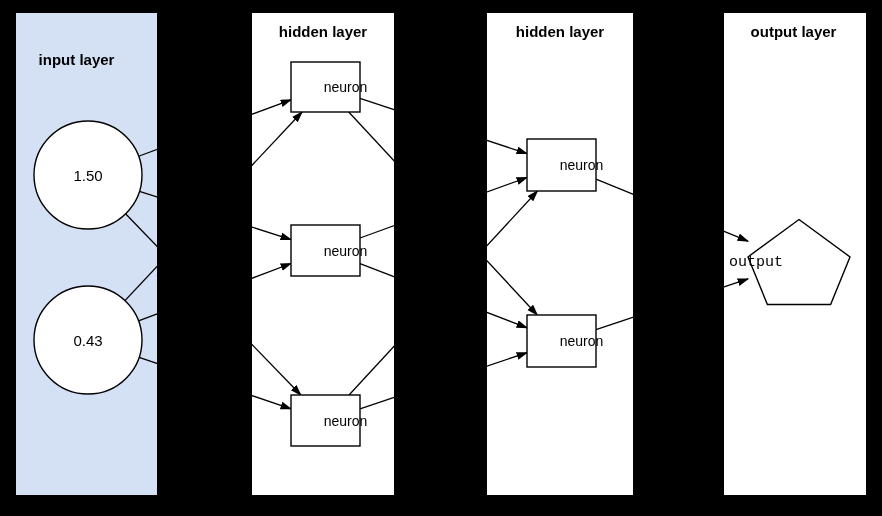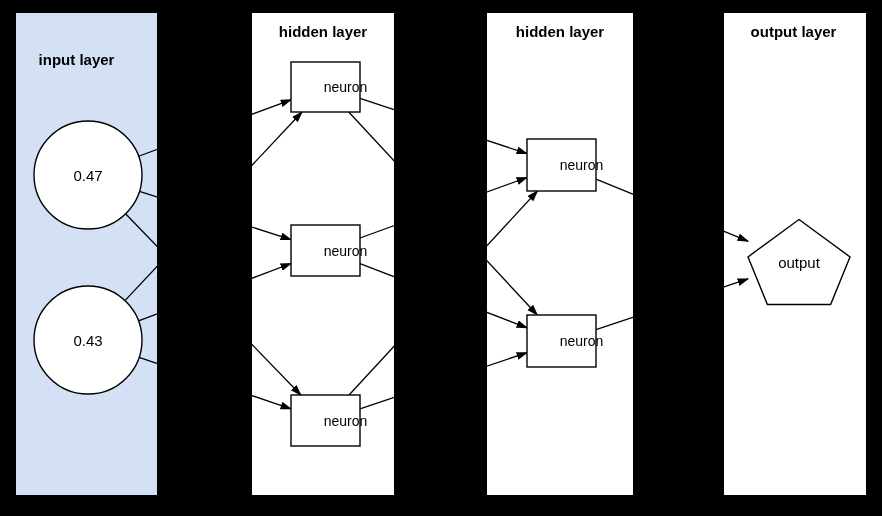--- a/index.html
+++ b/index.html
@@ -81,25 +81,25 @@
         <rect x="291" y="62" width="69" height="50" fill="#ffffff" stroke="#000000" stroke-width="1.4"></rect>
         <rect x="291" y="225" width="69" height="51" fill="#ffffff" stroke="#000000" stroke-width="1.4"></rect>
         <rect x="291" y="395" width="69" height="51" fill="#ffffff" stroke="#000000" stroke-width="1.4"></rect>
         <rect x="527" y="139" width="69" height="52" fill="#ffffff" stroke="#000000" stroke-width="1.4"></rect>
         <rect x="527" y="315" width="69" height="52" fill="#ffffff" stroke="#000000" stroke-width="1.4"></rect>
         <polygon points="799.00,219.50 850.00,256.90 830.62,304.50 767.38,304.50 748.00,256.90" fill="#ffffff" stroke="#000000" stroke-width="1.4"></polygon>
       </g>
   </svg>
   <div id="labels-layer">
       <div class="panel-title" style="left: 16px; width: 121px; top: 24px; margin-top: 28px;">input layer</div>
-      <div class="node-label" style="left: 88px; top: 175px;">0.47</div>
+      <div class="node-label" style="left: 88px; top: 175px;">1.50</div>
       <div class="node-label" style="left: 88px; top: 340px;">0.43</div>
       <div class="panel-title" style="left: 252px; width: 142px; top: 24px;">hidden layer</div>
       <div class="node-label small" style="left: 325.5px; top: 87px;">neuron</div>
       <div class="node-label small" style="left: 325.5px; top: 250.5px;">neuron</div>
       <div class="node-label small" style="left: 325.5px; top: 420.5px;">neuron</div>
       <div class="panel-title" style="left: 487px; width: 146px; top: 24px;">hidden layer</div>
       <div class="node-label small" style="left: 561.5px; top: 165px;">neuron</div>
       <div class="node-label small" style="left: 561.5px; top: 341px;">neuron</div>
       <div class="panel-title" style="left: 724px; width: 139px; top: 24px;">output layer</div>
-      <div class="node-label" style="left: 799px; top: 262px;">output</div>
+      <div class="node-label" style="left: 756px; top: 262px; font-family: Liberation Mono, monospace;">output</div>
     </div>
 </div>
 
 </body></html>

